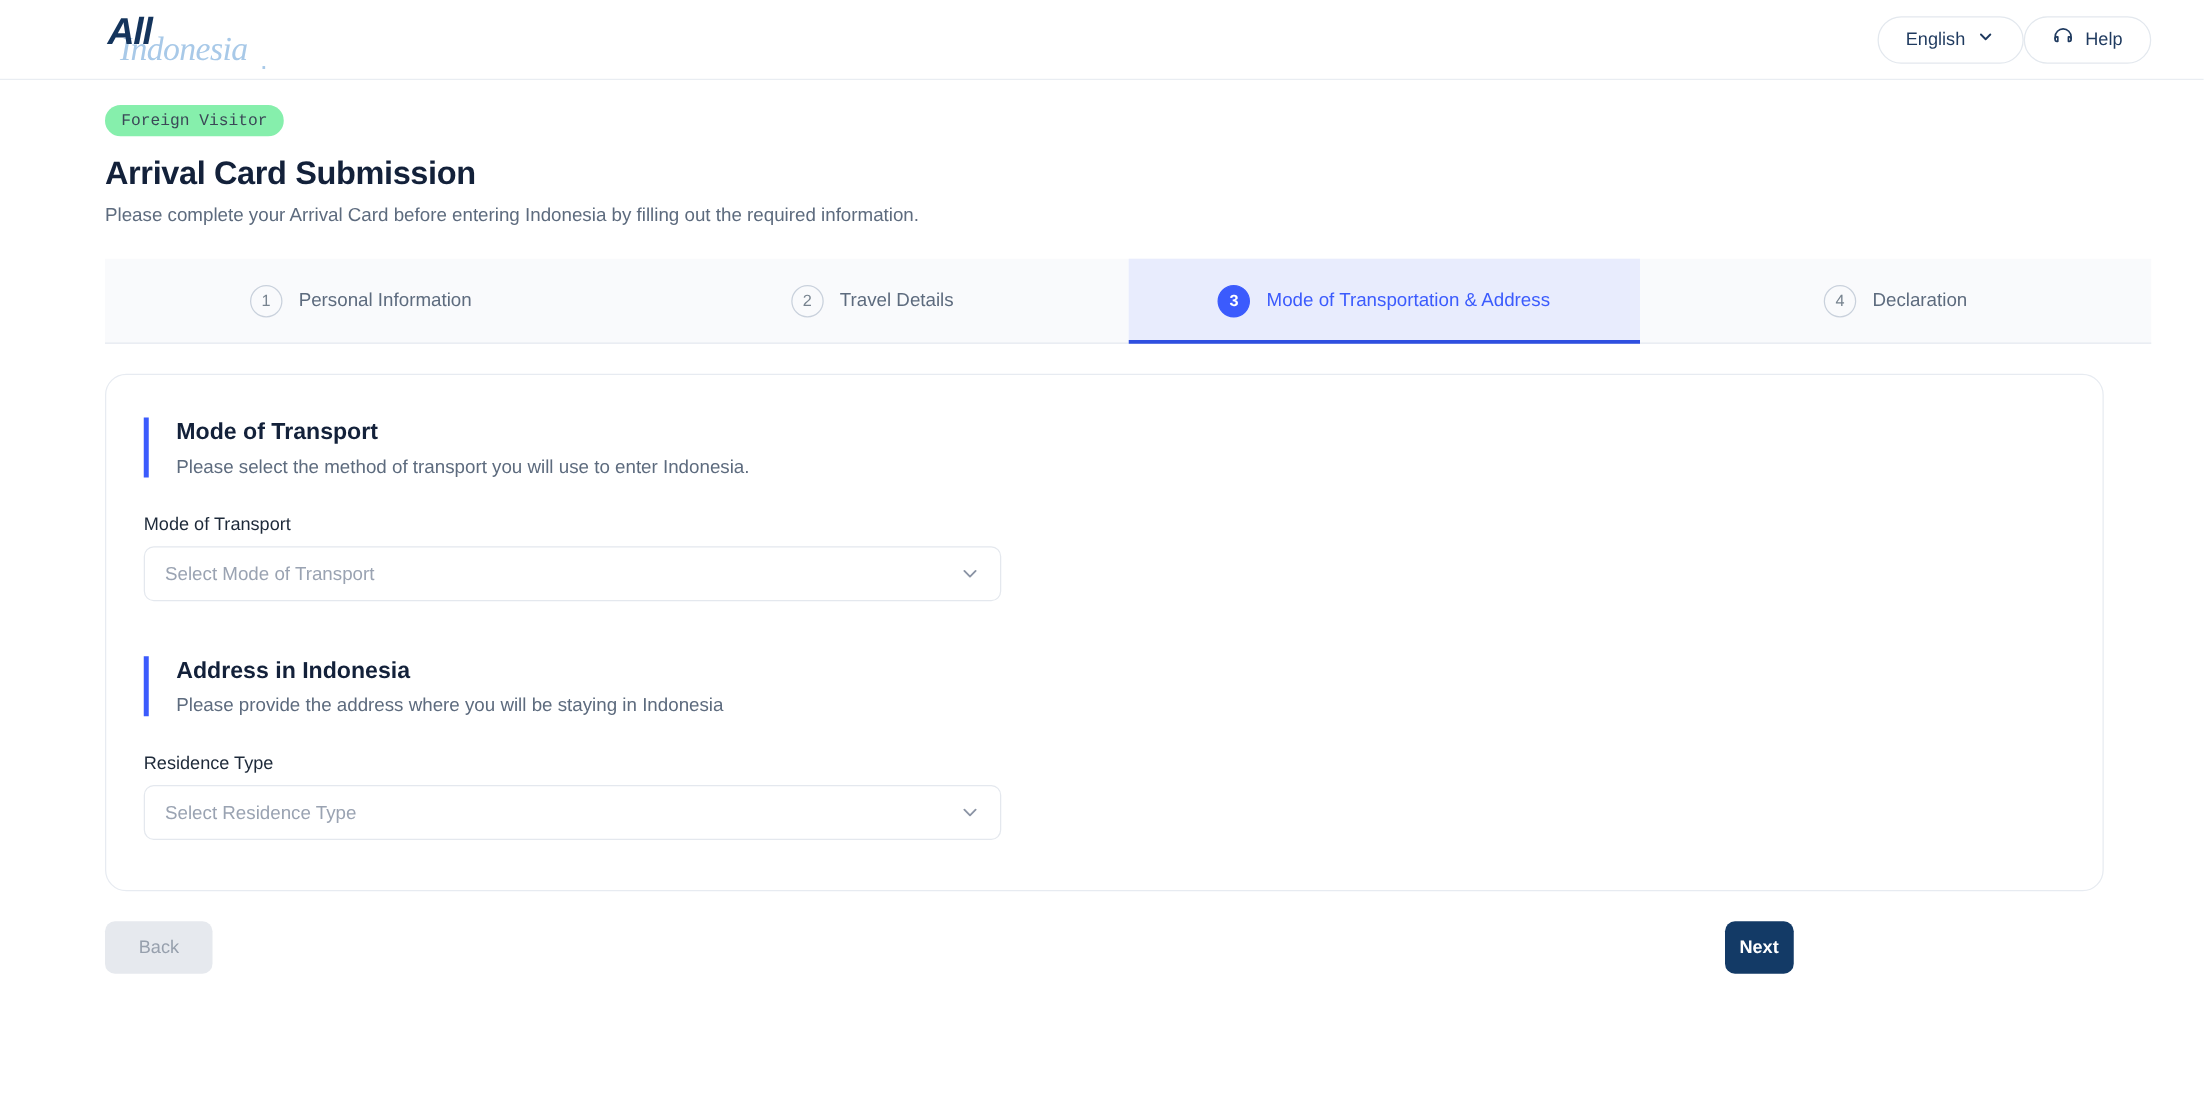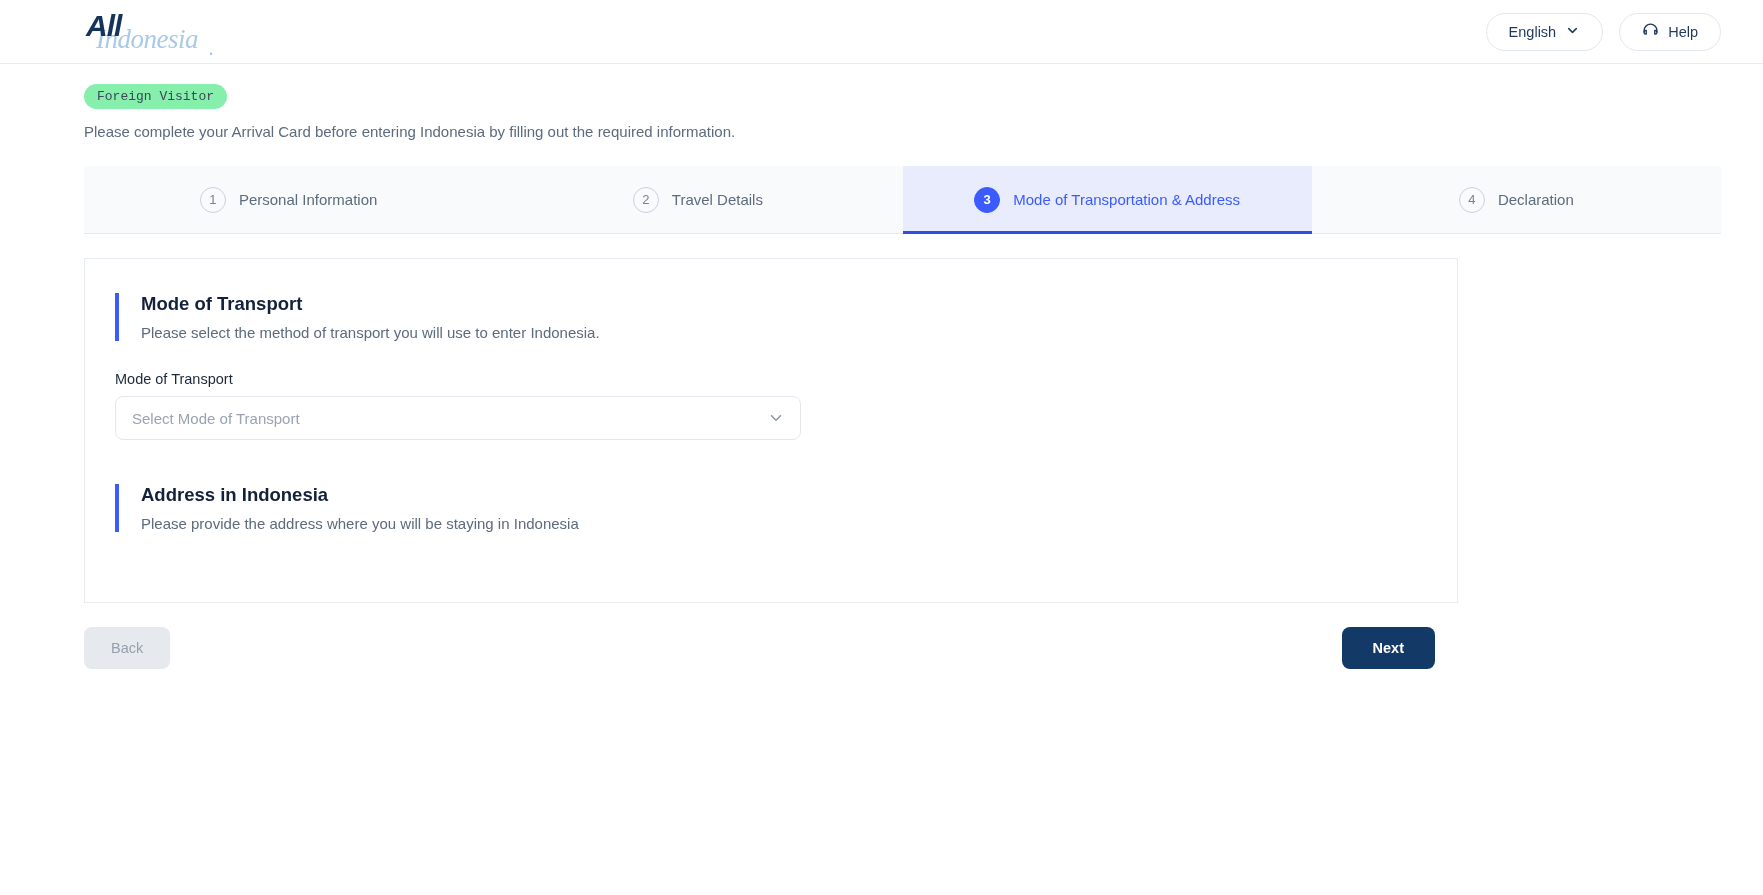--- a/index.html
+++ b/index.html
@@ -58,21 +58,20 @@
     left: 124px;
     top: 29px;
     font-size: 22px;
     color: #a8c9e8;
     z-index: 1;
   }
 
   .header-right {
     display: flex;
     align-items: center;
-    gap: 16px;
   }
   .pill-btn {
     display: flex;
     align-items: center;
     justify-content: center;
     gap: 9px;
     height: 38px;
     padding: 0 22px;
     border: 1px solid #e3e8ee;
     border-radius: 999px;
@@ -158,25 +157,25 @@
   }
   .step.active .step-circle {
     background: #3b5bfd;
     border-color: #3b5bfd;
     color: #ffffff;
     font-weight: bold;
   }
 
   
   .card {
-    width: 1374px;
+    width: 1599px;
     margin-top: 24px;
     background: #ffffff;
     border: 1px solid #e7ebf1;
-    border-radius: 0;
+    border-radius: 17px;
     padding: 34px 30px 40px 30px;
   }
 
   .section-head {
     border-left: 4px solid #3b5bfd;
     padding-left: 22px;
     margin-bottom: 30px;
   }
   .section-title {
     font-size: 18.5px;
@@ -245,21 +244,21 @@
     cursor: pointer;
     font-family: "Liberation Sans", sans-serif;
   }
   .btn-next {
     background: #133a66;
     color: #ffffff;
     border: none;
     border-radius: 8px;
     font-size: 14.5px;
     font-weight: bold;
-    padding: 0 31px;
+    padding: 0 12px;
     height: 42px;
     cursor: pointer;
     font-family: "Liberation Sans", sans-serif;
   }
 </style>
 </head>
 <body>
 
 <div class="header">
 
@@ -291,20 +290,21 @@
       <span>Help</span>
     </div>
 
   </div>
 </div>
 
 <div class="page">
 
   <div class="badge">Foreign Visitor</div>
 
+  <div class="page-title">Arrival Card Submission</div>
 
   <div class="page-subtitle">Please complete your Arrival Card before entering Indonesia by filling out the required information.</div>
 
   
   <div class="stepper">
 
     <div class="step">
       <span class="step-circle">1</span>
       <span>Personal Information</span>
     </div>
@@ -349,20 +349,33 @@
       </div>
 
 
     </div>
 
     <div class="section-head">
       <div class="section-title">Address in Indonesia</div>
       <div class="section-desc">Please provide the address where you will be staying in Indonesia</div>
     </div>
 
+    <div class="field-row" style="margin-bottom:0;">
+      <div class="field">
+        <div class="field-label">Residence Type</div>
+        <div class="select">
+          <span class="select-placeholder">Select Residence Type</span>
+          <span class="select-chevron">
+            <svg width="18" height="18" viewBox="0 0 24 24" fill="none" stroke="#8b94a5" stroke-width="2" stroke-linecap="round" stroke-linejoin="round">
+                <polyline points="6 9 12 15 18 9"></polyline>
+              </svg>
+          </span>
+        </div>
+      </div>
+    </div>
 
   </div>
 
   
   <div class="footer">
     <button class="btn-back">Back</button>
     <button class="btn-next">Next</button>
   </div>
 
 </div>

